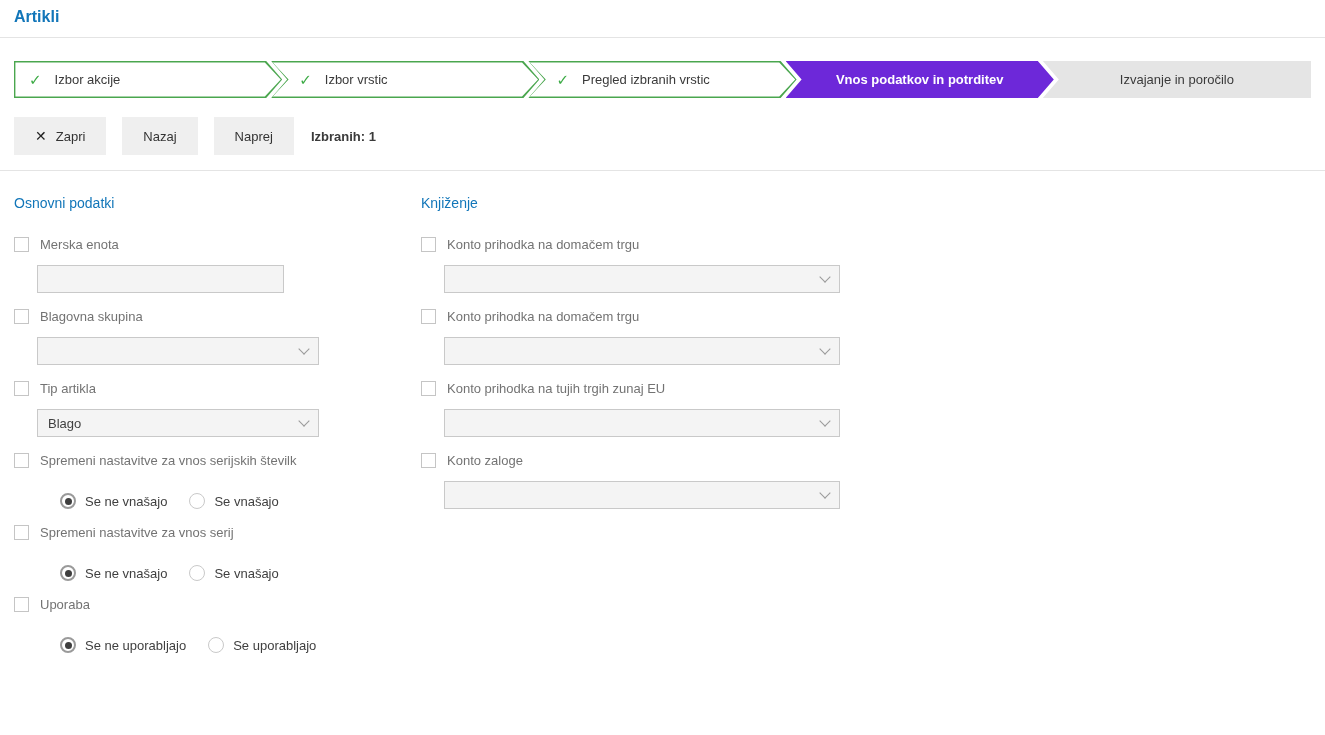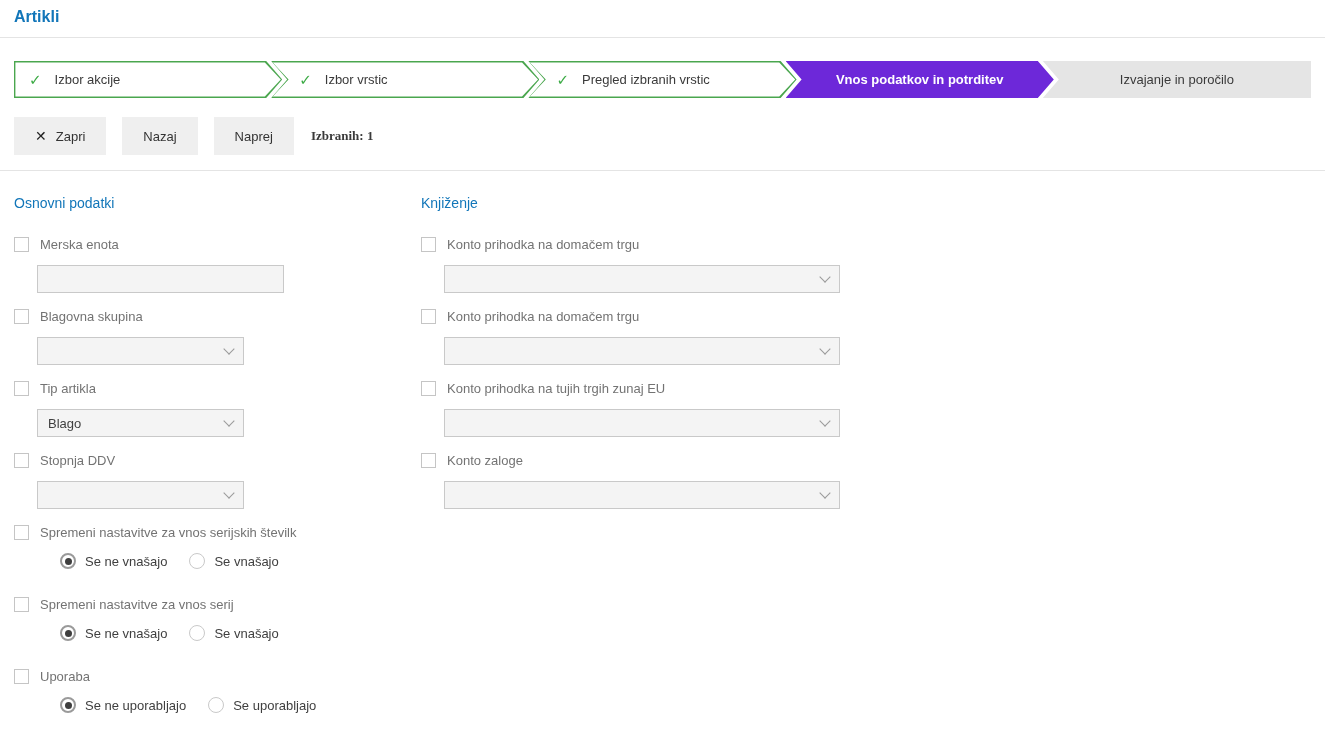--- a/index.html
+++ b/index.html
@@ -31,42 +31,42 @@
   .step.active .step-content, .step.upcoming .step-content { justify-content:center; }
   .check-icon { color:#3baa44; font-weight:700; font-size:15px; margin-right:13px; line-height:1; }
   .step-label { font-size:13px; color:#3a3a3a; white-space:nowrap; }
   .step.active .step-label { color:#fff; font-weight:700; }
 
   
   .toolbar { display:flex; align-items:center; margin:19px 14px 0 14px; }
   .btn { height:38px; padding:0 21px; background:#efefef; border:0; display:flex; align-items:center;
          margin-right:16px; cursor:pointer; font:inherit; color:#333; }
   .close-icon { font-size:14px; margin-right:9px; color:#222; line-height:1; }
-  .selected-count { font-weight:700; color:#3a3a3a; margin-left:1px;font-family:Liberation Serif, serif; }
+  .selected-count { font-weight:700; color:#3a3a3a; margin-left:1px; }
   .divider { border-bottom:1px solid #e4e4e4; margin-top:15px; }
 
   
   .content { display:flex; padding:24px 14px 0 14px; }
   .column.left { width:407px; flex:none; }
   .column.right { flex:1; }
   .section-heading { color:#1276b9; font-size:14px; font-weight:400; margin-bottom:25px; }
   .field { margin-bottom:15px; }
   .field-head { display:flex; align-items:center; height:16px; margin-bottom:13px; }
   .checkbox { width:15px; height:15px; border:1px solid #c5c5c5; background:#fff; margin-right:11px; flex:none; cursor:pointer; }
   .field-label { color:#737373; white-space:nowrap; }
   .control-wrap { margin-left:23px; }
   .text-input { width:247px; height:28px; border:1px solid #c9c9c9; background:#f4f4f4;
                 padding:0 8px; font:inherit; color:#3f3f3f; }
-  .select { width:207px; height:28px; border:1px solid #c9c9c9; background:#f4f4f4;
+  .select { width:282px; height:28px; border:1px solid #c9c9c9; background:#f4f4f4;
             display:flex; align-items:center; padding:0 10px; cursor:pointer; }
   .column.right .select { width:396px; }
   .select-value { flex:1; color:#3f3f3f; }
   .chevron-down-icon { width:8px; height:8px; border-right:1.6px solid #9a9a9a; border-bottom:1.6px solid #9a9a9a;
                        transform:rotate(45deg); margin-bottom:4px; flex:none; }
-  .radio-row { margin-left:23px; height:28px; display:flex; align-items:flex-start; }
+  .radio-row { margin-left:23px; height:28px; display:flex; align-items:flex-end; }
   .radio-option { display:flex; align-items:center; margin-right:22px; cursor:pointer; }
   .radio { width:16px; height:16px; border-radius:50%; border:1px solid #c9c9c9; background:#fff;
            margin-right:9px; flex:none; display:flex; align-items:center; justify-content:center; }
   .radio.selected { border:2px solid #9a9a9a; }
   .radio.selected::after { content:""; width:7px; height:7px; border-radius:50%; background:#3f3f3f; }
   .radio-label { color:#3f3f3f; white-space:nowrap; }
 </style>
 </head>
 <body>
 
@@ -152,32 +152,20 @@
           <div class="control-wrap">
             <div class="select">
               <span class="select-value">Blago</span>
               <span class="chevron-down-icon"></span>
             </div>
           </div>
         </div>
         <div class="field">
           <div class="field-head">
             <span class="checkbox"></span>
-            <span class="field-label">Stopnja DDV</span>
-          </div>
-          <div class="control-wrap">
-            <div class="select">
-              <span class="select-value"></span>
-              <span class="chevron-down-icon"></span>
-            </div>
-          </div>
-        </div>
-        <div class="field">
-          <div class="field-head">
-            <span class="checkbox"></span>
             <span class="field-label">Spremeni nastavitve za vnos serijskih številk</span>
           </div>
           <div class="control-wrap">
             <div class="radio-row">
               <span class="radio-option">
                 <span class="radio selected"></span>
                 <span class="radio-label">Se ne vnašajo</span>
               </span>
               <span class="radio-option">
                 <span class="radio"></span>

